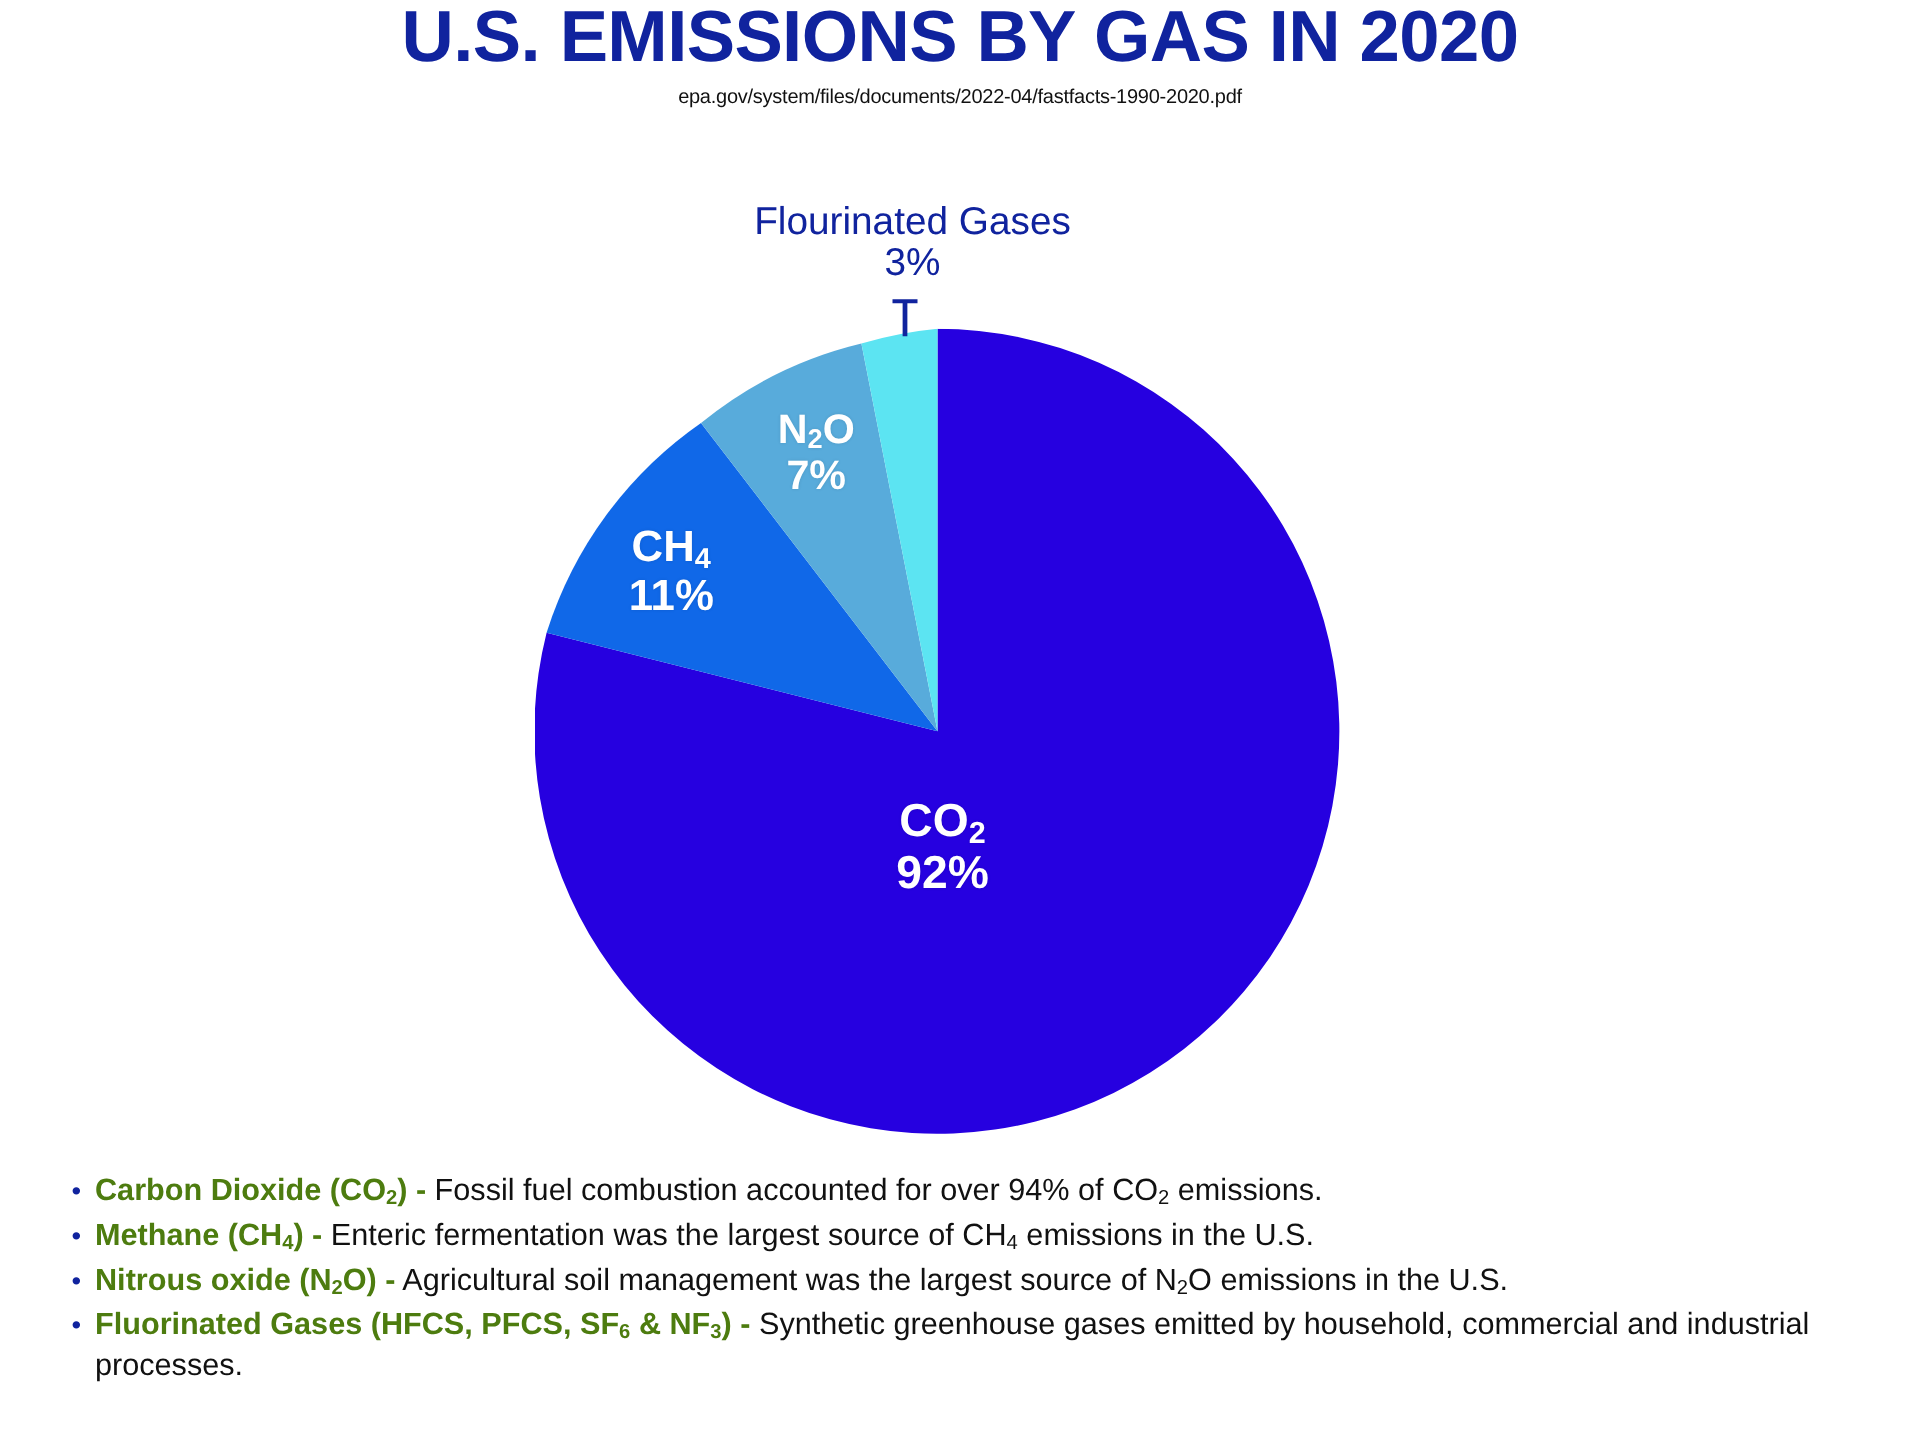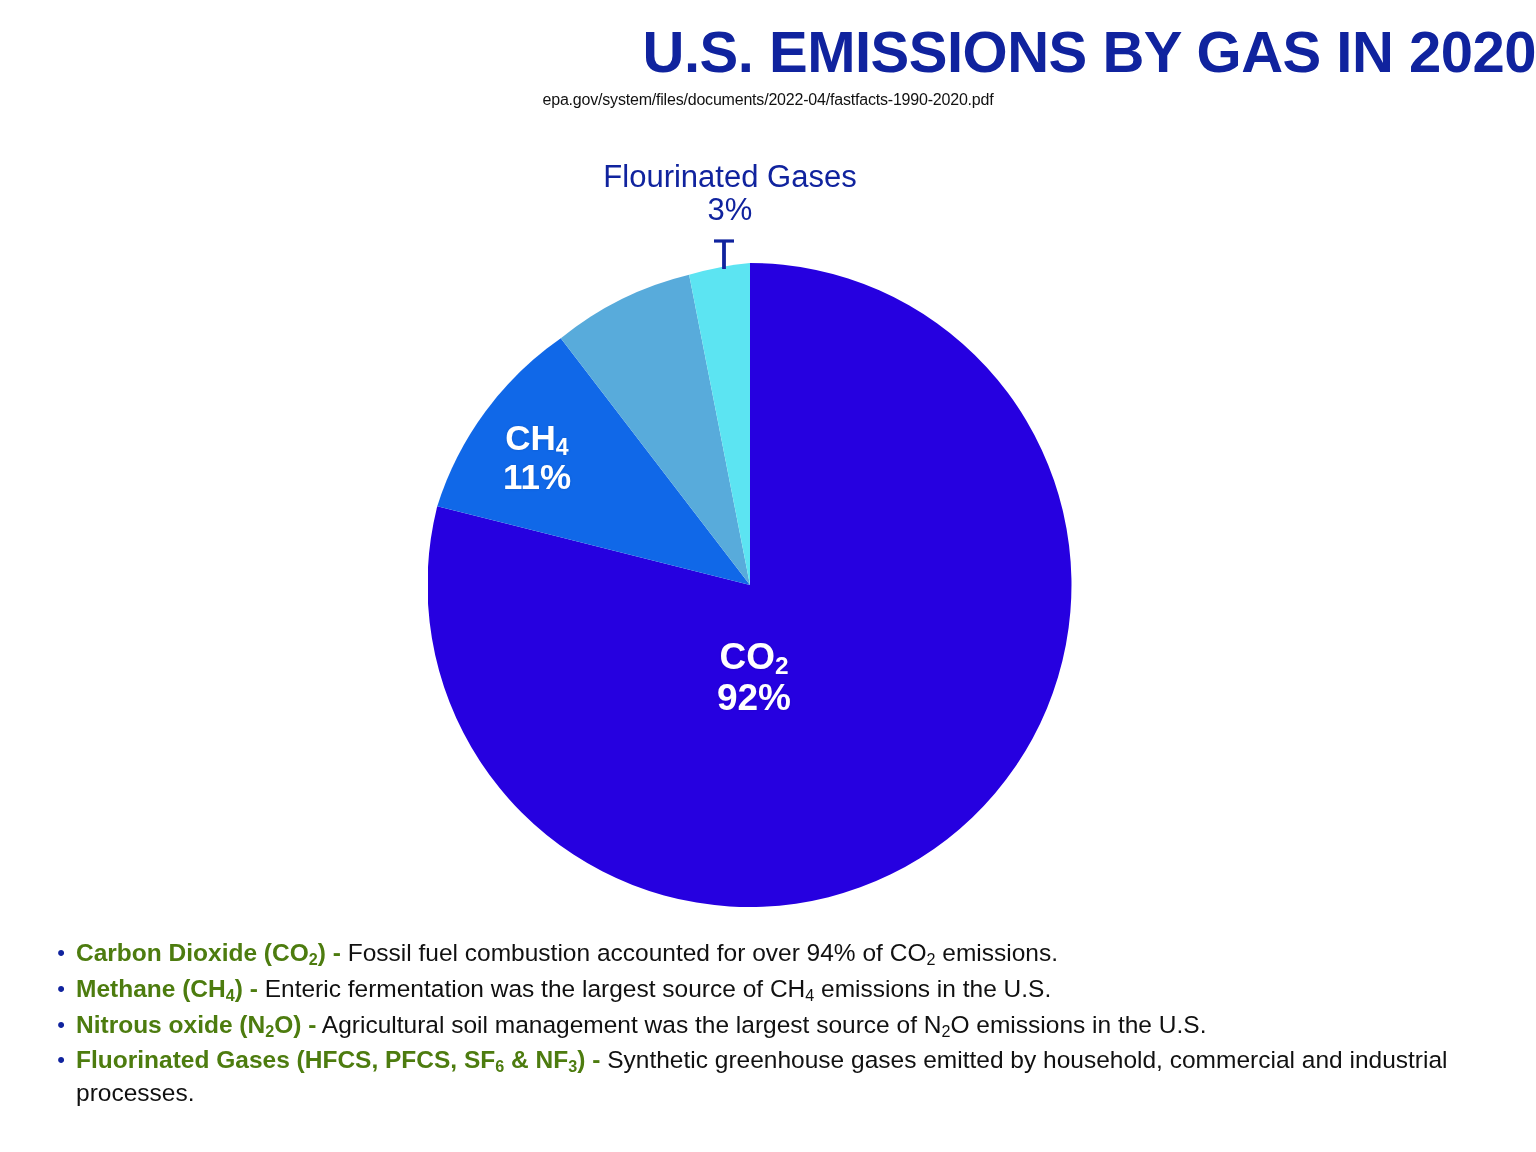--- a/index.html
+++ b/index.html
@@ -15,28 +15,26 @@
   }
 
   
   #header {
     position: absolute;
     top: 0; left: 0; width: 1536px;
     text-align: center;
   }
   #chart-title {
     margin: 0;
-    padding-top: 22px;
     font-size: 58px;
     font-weight: bold;
     letter-spacing: -0.5px;
     color: #10239e;
     line-height: 1.05;
     white-space: nowrap;
-    text-align: right;
   }
   #chart-source {
     margin: 0;
     padding-top: 8px;
     font-size: 16px;
     font-weight: normal;
     color: #111111;
     letter-spacing: -0.2px;
   }
 
@@ -136,20 +134,24 @@
   <div class="slice-label" id="label-co2">
     <span class="name">CO<sub>2</sub></span>
     <span class="val">92%</span>
   </div>
 
   <div class="slice-label" id="label-ch4">
     <span class="name">CH<sub>4</sub></span>
     <span class="val">11%</span>
   </div>
 
+  <div class="slice-label" id="label-n2o">
+    <span class="name">N<sub>2</sub>O</span>
+    <span class="val">7%</span>
+  </div>
 </div>
 
 <div id="fgas-callout" style="color: rgb(16, 35, 158);">
   <div id="fgas-name">Flourinated Gases</div>
   <div id="fgas-val">3%</div>
 </div>
 
 <svg id="fgas-leader" viewBox="0 0 24 32">
   <line x1="2" y1="3" x2="22" y2="3" stroke="#10239e" stroke-width="3.2"></line>
   <line x1="12" y1="2" x2="12" y2="31" stroke="#10239e" stroke-width="3.8"></line>

